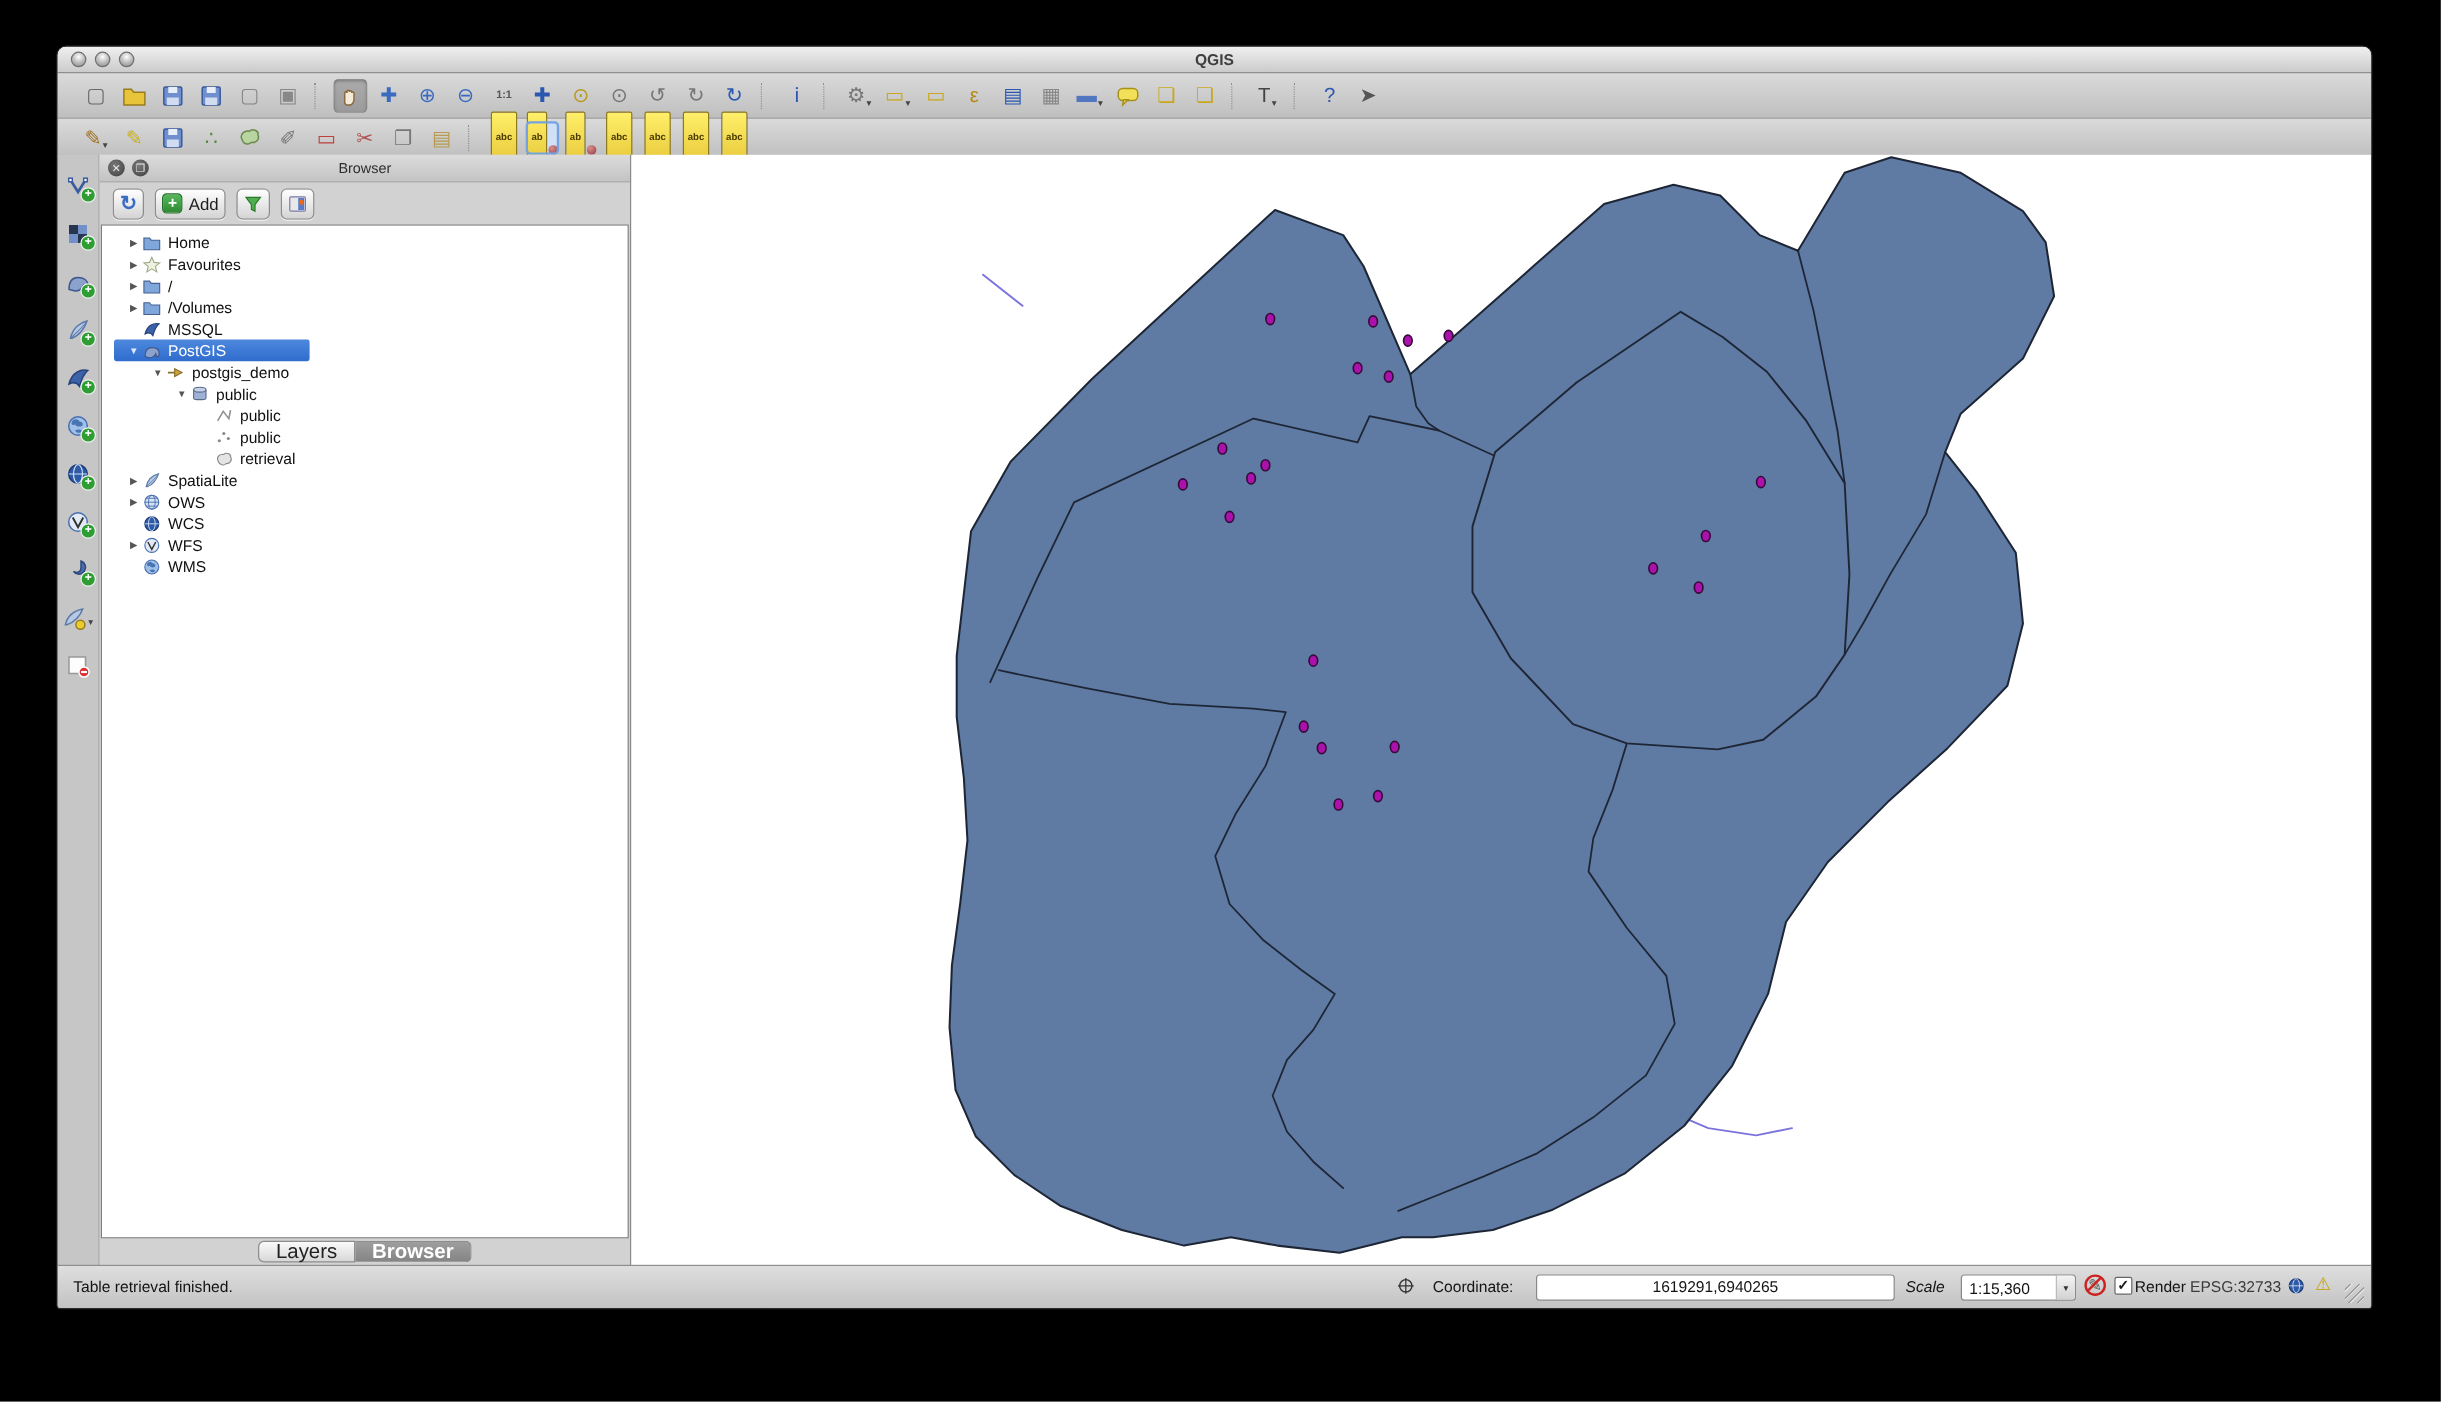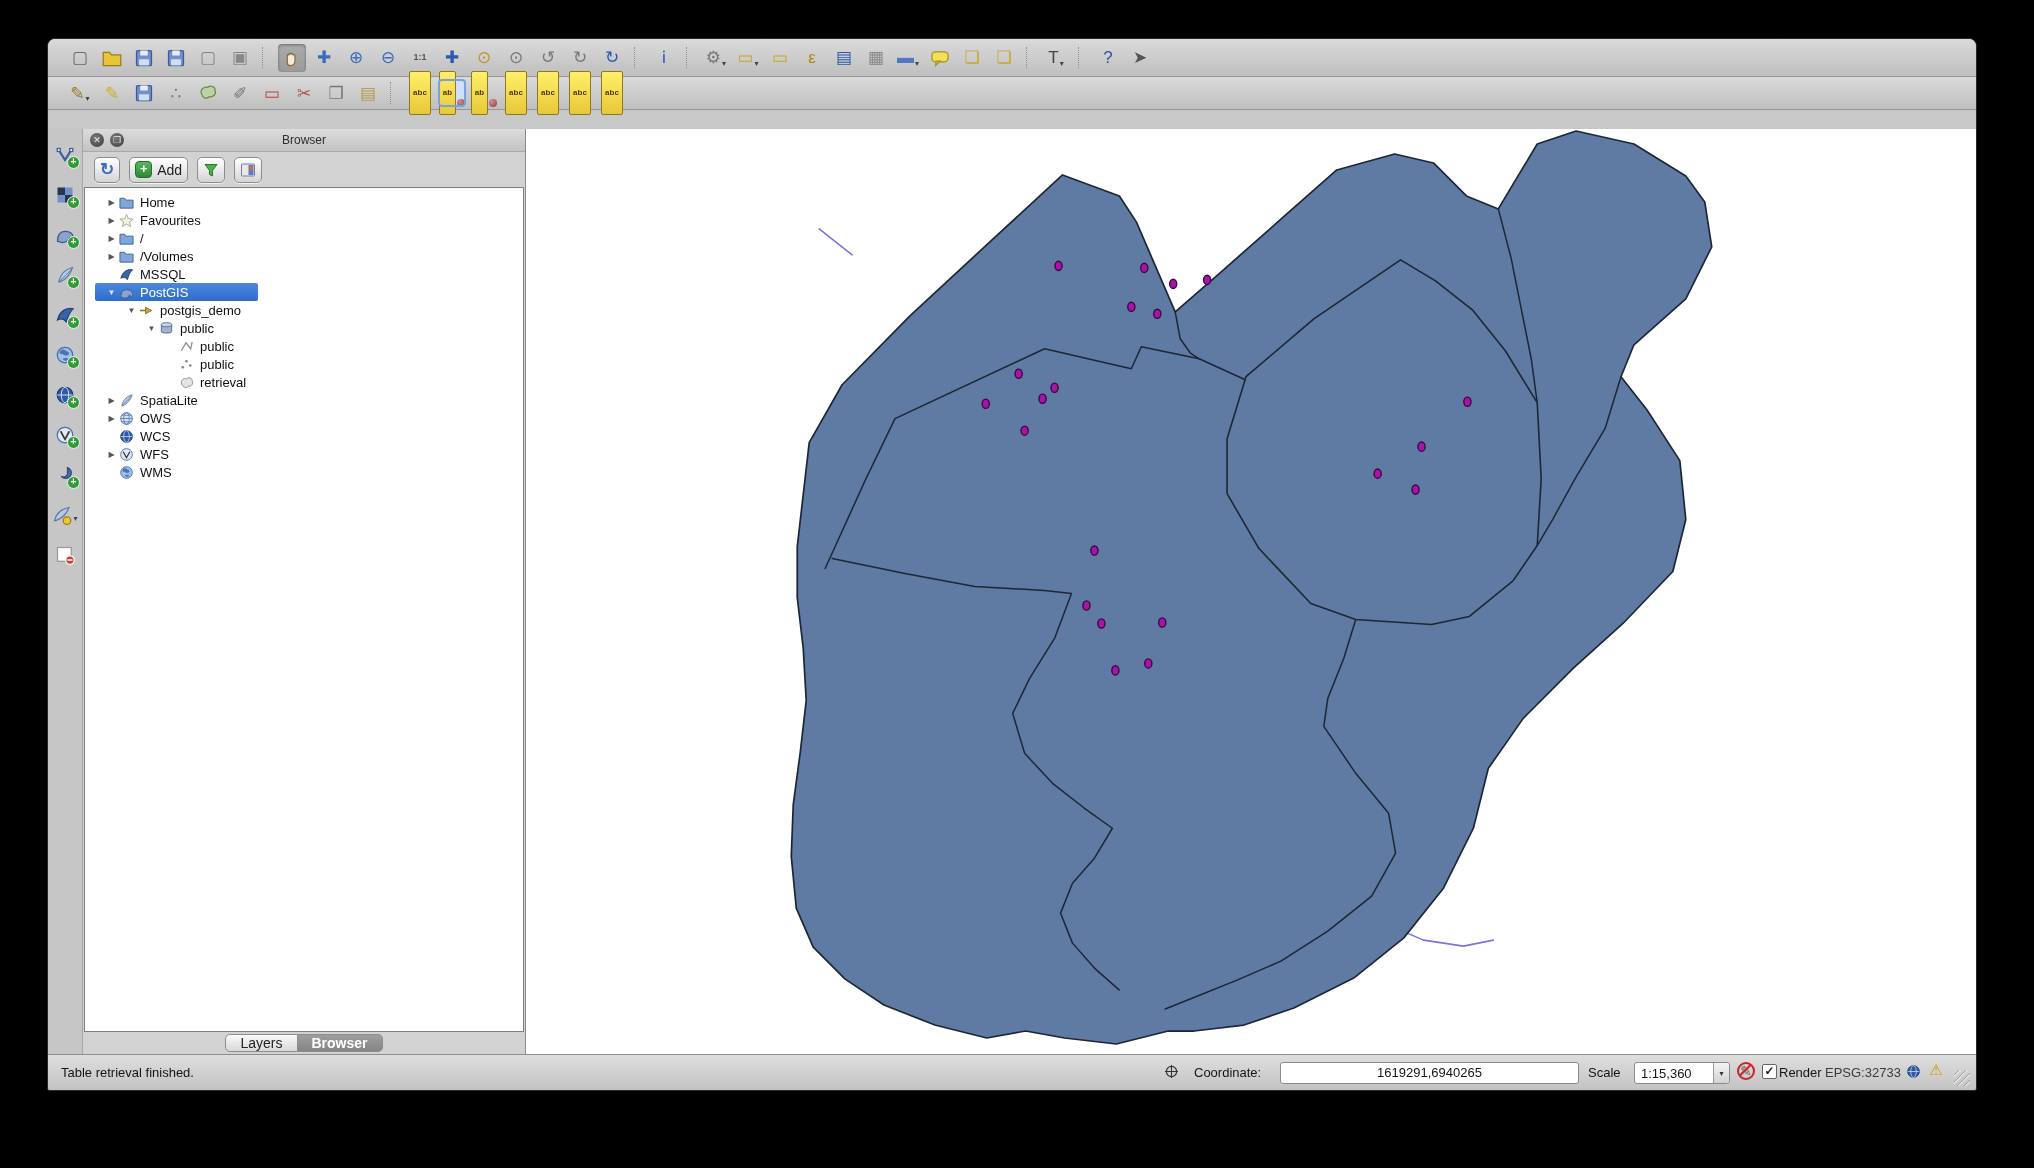--- a/index.html
+++ b/index.html
@@ -46,21 +46,21 @@
   .refresh-glyph{color:#3b6cc4;font-size:17px;font-weight:bold;}
   .tree{flex:1;background:#fff;border:1px solid #7f7f7f;margin:0 1px;padding-top:5px;overflow:hidden;}
   .trow{height:18px;display:flex;align-items:center;font-size:13px;color:#101010;}
   .rowinner{display:inline-flex;align-items:center;height:18px;border-radius:2px;padding-right:8px;}
   .trow.selected .rowinner{background:linear-gradient(#4d88dd,#2f6ccd);color:#fff;padding-right:70px;}
   .texp{width:13px;text-align:center;font-size:8px;color:#555;flex:none;}
   .trow.selected .texp{color:#dbe6f8;}
   .ticon{width:17px;height:15px;margin-right:5px;flex:none;}
   .tlabel{white-space:nowrap;}
   .tabsbar{height:21px;flex:none;display:flex;justify-content:center;align-items:flex-start;gap:0;padding-top:2px;}
-  .tab{height:16px;line-height:16px;font-size:14px;padding:0 14px;border:1px solid #8d8d8d;background:linear-gradient(#fafafa,#d8d8d8);color:#222;}
+  .tab{height:16px;line-height:16px;font-size:17px;padding:0 14px;border:1px solid #8d8d8d;background:linear-gradient(#fafafa,#d8d8d8);color:#222;}
   .tab:first-child{border-radius:5px 0 0 5px;}
   .tab:last-child{border-radius:0 5px 5px 0;border-left:none;}
   .tab.selected{background:linear-gradient(#9e9e9e,#858585);color:#fff;font-weight:bold;}
   
   .map{flex:1;background:#fff;position:relative;border-left:1px solid #8a8a8a;}
   .map svg{position:absolute;left:0;top:0;width:100%;height:100%;}
   
   .statusbar{position:absolute;left:0;right:0;bottom:0;height:35px;background:linear-gradient(#dedede,#c3c3c3);border-top:1px solid #8e8e8e;font-size:13px;color:#141414;}
   .status-msg{position:absolute;left:13px;top:10px;}
   .sb{position:absolute;top:7px;}
@@ -188,20 +188,28 @@
       </symbol>
     <symbol id="sym-collapse" viewBox="0 0 16 16">
         <rect x="1.5" y="2" width="13" height="12" rx="1" fill="#e8e8e8" stroke="#7a7aa8"></rect>
         <rect x="8.5" y="3" width="5" height="10" fill="#5a7ac8"></rect>
         <rect x="9.5" y="4.5" width="3" height="4" fill="#e86a20"></rect>
       </symbol>
   </defs>
 </svg>
 
 <div class="window">
+  <div class="titlebar">
+    <div class="lights">
+      <div class="light"></div>
+      <div class="light"></div>
+      <div class="light"></div>
+    </div>
+    <span class="title">QGIS</span>
+  </div>
 
   <div class="toolbar row1" id="toolbar-main">
       <div class="tbtn">
         <span class="glyph" style="color: rgb(106, 106, 106);">▢</span>
       </div>
       <div class="tbtn">
         <svg class="ic">
           <use href="#sym-folder-y"></use>
         </svg>
       </div>
@@ -660,21 +668,21 @@
 
   <div class="statusbar">
     <span class="status-msg">Table retrieval finished.</span>
     <span class="sb iconbtn" style="left:1113px;">
         <svg width="15" height="15">
           <use href="#sym-compass"></use>
         </svg>
       </span>
     <span class="sb-label" style="left:1146px;">Coordinate:</span>
     <span class="sb coordfield">1619291,6940265</span>
-    <span class="sb-label" style="left:1540px;">Scale</span>
+    <span class="sb-label" style="left:1540px;font-style:italic;">Scale</span>
     <span class="sb combo">
       <span class="val">1:15,360</span>
       <span class="cdd">▾</span>
     </span>
     <span class="sb stopicon">
         <span class="pen">✎</span>
         <span class="nosign"></span>
       </span>
     <span class="sb checkbox" id="render-checkbox">✓</span>
     <span class="sb-label" style="left:1731px;">Render</span>

